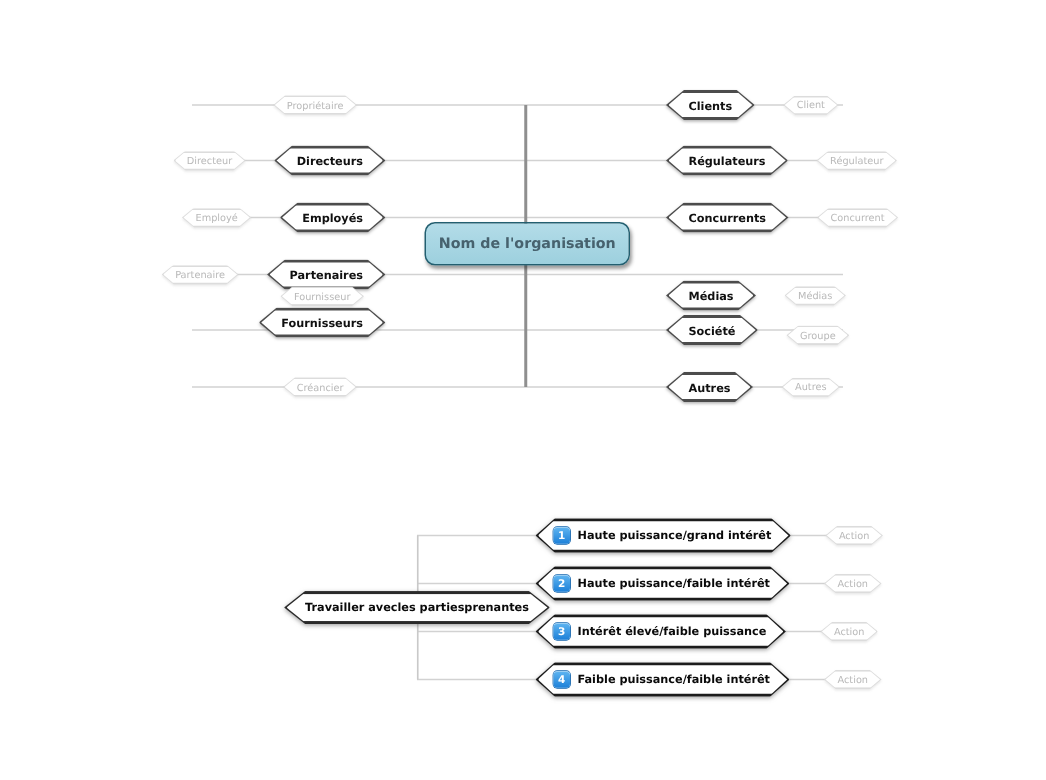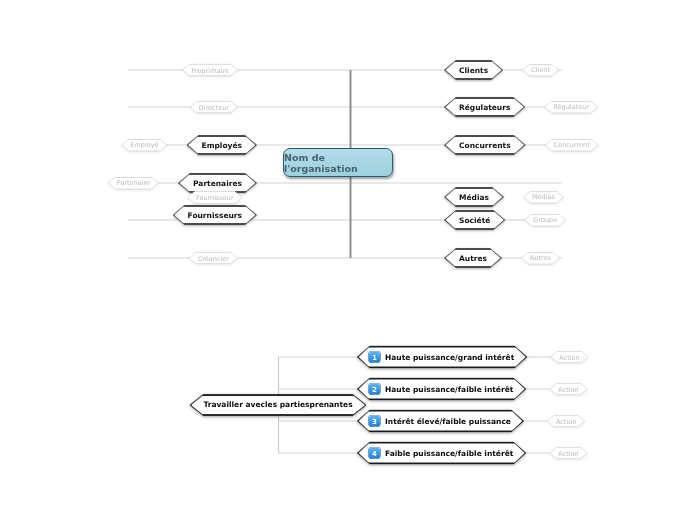--- a/index.html
+++ b/index.html
@@ -51,21 +51,21 @@
             font-size:7.5px; font-weight:bold; color:#0a0a0a; line-height:1.32; text-align:center;
             filter:drop-shadow(0.8px 1.8px 1.4px rgba(70,70,70,0.5)); }
   .parent .lbl-line { position:relative; z-index:2; display:block; }
 
   .badge { position:relative; z-index:2; width:11px; height:11px; border-radius:2.5px;
            background:linear-gradient(180deg,#5fb5f1 0%,#1d80d8 100%);
            box-shadow:inset 0 0.5px 0 rgba(255,255,255,0.45), 0 0 0 0.6px #1566ae;
            color:#ffffff; font-size:7px; font-weight:bold;
            display:flex; align-items:center; justify-content:center; flex:0 0 auto; }
 
-  .center-node { position:absolute; left:283px; top:148px; width:110px; height:29px; z-index:3;
+  .center-node { position:absolute; left:283px; top:148px; width:137px; height:29px; z-index:3;
                  border:1.7px solid var(--center-border,#235f70); border-radius:7px;
                  background:linear-gradient(180deg,#b3dce8 0%,#9dd0de 100%);
                  color:var(--center-text,#47626e); font-size:9.5px; font-weight:bold;
                  display:flex; align-items:center; justify-content:center;
                  box-shadow:1px 2px 2.5px rgba(40,40,40,0.45); box-sizing:border-box; }
 </style>
 </head>
 <body>
 
 <div class="canvas">
@@ -98,20 +98,23 @@
     <div class="spacer"></div>
     <div class="hex sub">
       <span class="lbl">Client</span>
     </div>
   </div>
       <div class="group g-left" style="top: 107px;">
     <div class="hex sub">
       <span class="lbl">Directeur</span>
     </div>
     <div class="spacer"></div>
+    <div class="hex main">
+      <span class="lbl">Directeurs</span>
+    </div>
   </div>
       <div class="group g-right" style="top: 107px;">
     <div class="hex main">
       <span class="lbl">Régulateurs</span>
     </div>
     <div class="spacer"></div>
     <div class="hex sub">
       <span class="lbl">Régulateur</span>
     </div>
   </div>
@@ -153,21 +156,21 @@
   </div>
       <div class="group g-left" style="top: 208px; flex-direction: column;">
     <div class="hex sub">
       <span class="lbl">Fournisseur</span>
     </div>
     <div class="spacer"></div>
     <div class="hex main">
       <span class="lbl">Fournisseurs</span>
     </div>
   </div>
-      <div class="group g-right" style="top: 220px;">
+      <div class="group g-right" style="top: 220px; align-items: flex-end;">
     <div class="hex main">
       <span class="lbl">Société</span>
     </div>
     <div class="spacer"></div>
     <div class="hex sub">
       <span class="lbl">Groupe</span>
     </div>
   </div>
       <div class="group g-left" style="top: 258px;">
     <div class="hex sub">

